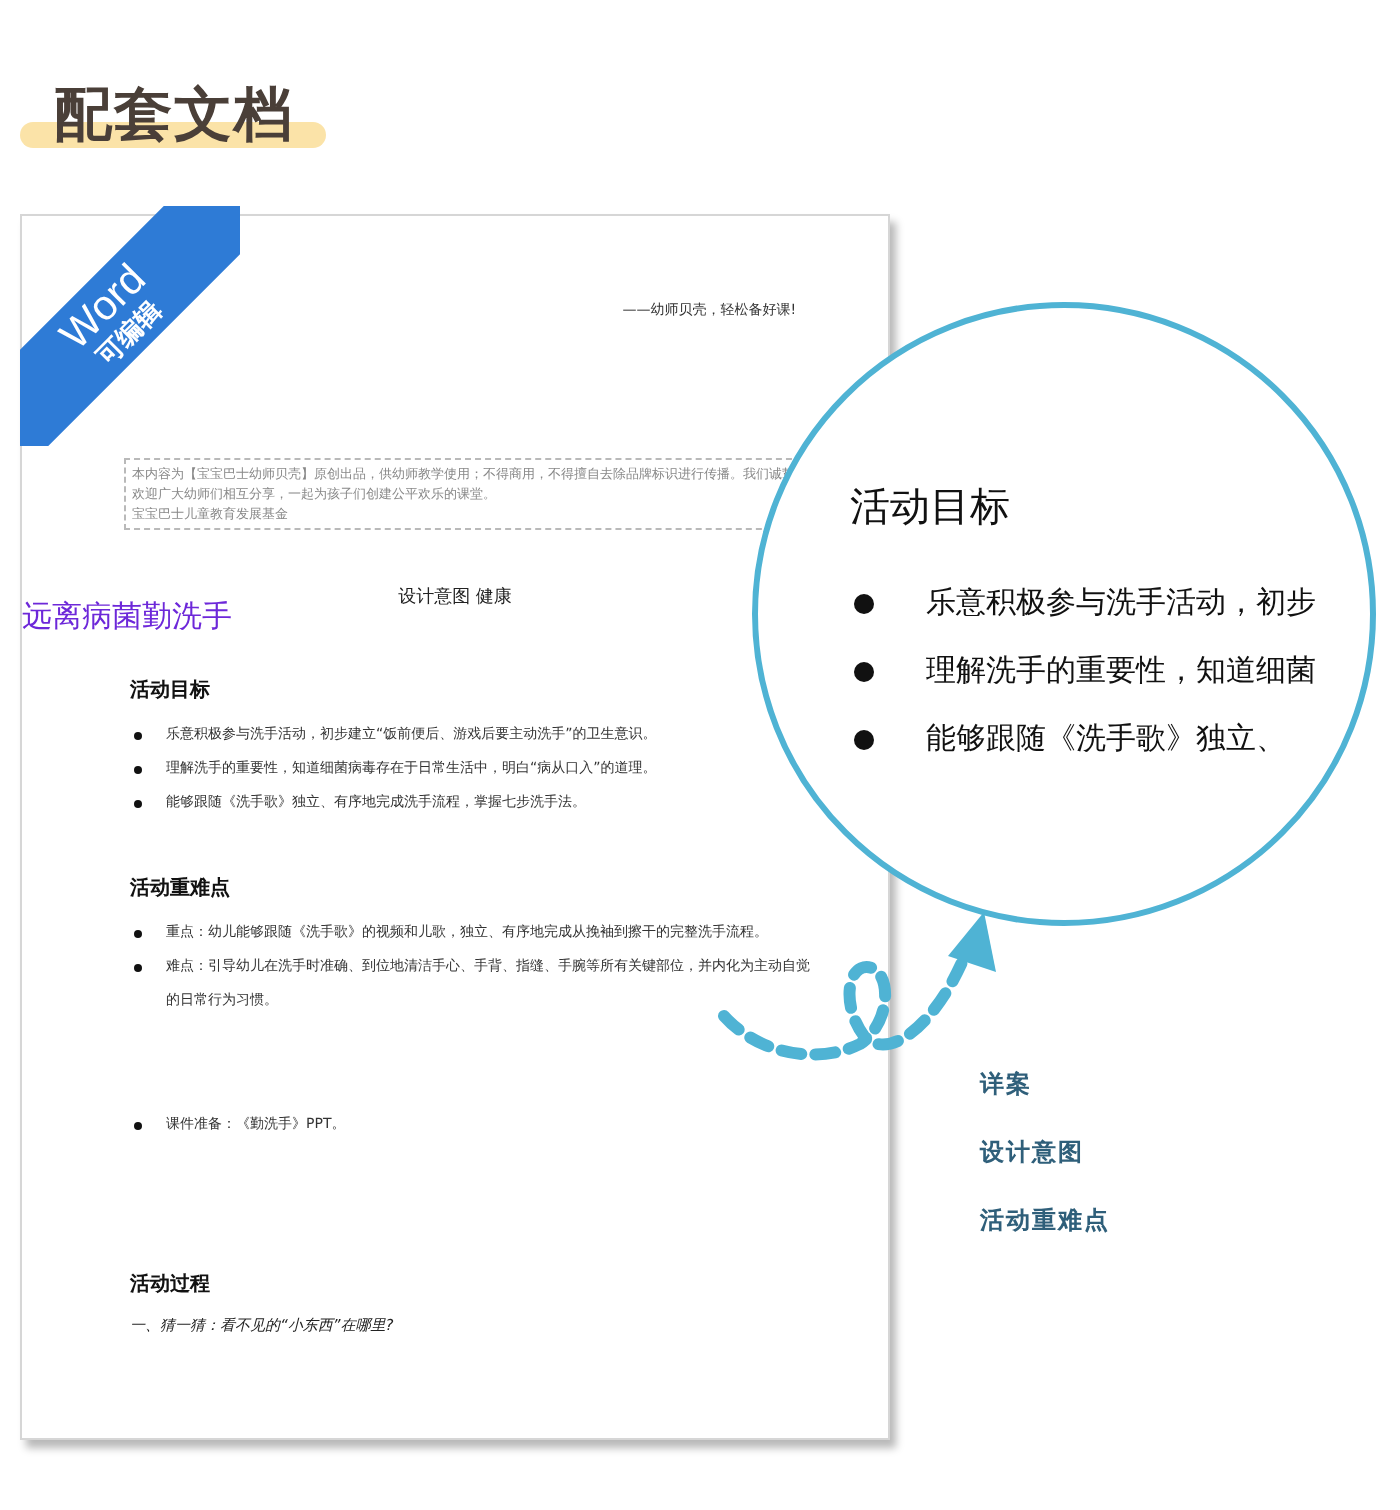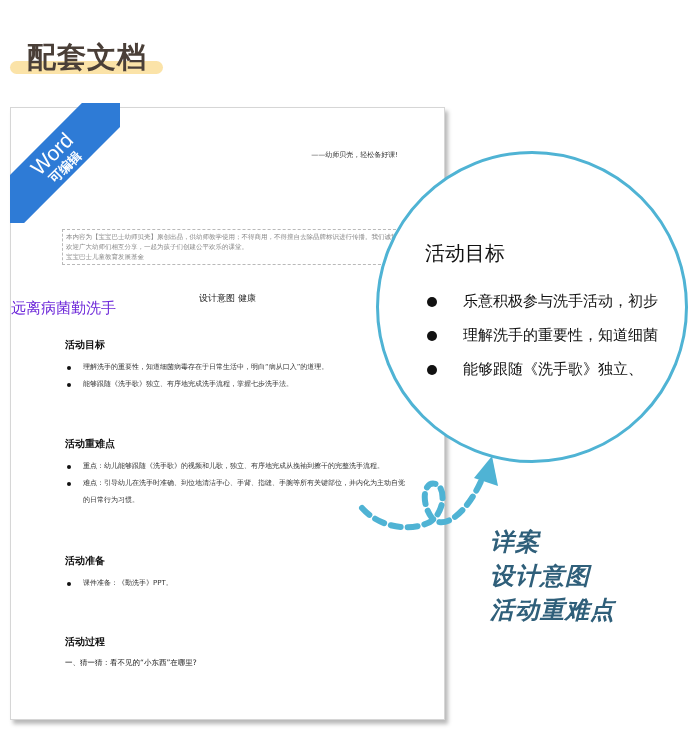--- a/index.html
+++ b/index.html
@@ -52,69 +52,69 @@
     position:absolute; left:0; width:100%; top:184px; text-align:center;
     font-size:9px; color:#222;
   }
   .sec { position:absolute; left:54px; width:340px; }
   .sec-h { font-size:10px; font-weight:bold; color:#111; margin:0 0 7px 0; }
   .li { position:relative; padding-left:18px; font-size:7px; color:#333; line-height:17px; }
   .li::before {
     content:""; position:absolute; left:2px; top:7px; width:4px; height:4px;
     background:#111; border-radius:50%;
   }
-  .plain { font-size:7.5px; color:#222; line-height:14px; }
+  .plain { font-size:7.5px; color:#222; line-height:14px;font-style:italic; }
 
   .zoom-circle {
     position:absolute; left:376px; top:151px; width:306px; height:306px;
     border:3px solid #4fb3d4; border-radius:50%; background:#fff;
     overflow:hidden; z-index:4;
   }
   .zc-inner { position:absolute; left:46px; top:86px; width:400px; }
   .zc-h { font-size:20px; color:#111; margin-bottom:17px; }
   .zc-li { position:relative; padding-left:38px; font-size:15px; color:#111; line-height:34px; white-space:nowrap; }
   .zc-li::before {
     content:""; position:absolute; left:2px; top:13px; width:10px; height:10px;
     background:#111; border-radius:50%;
   }
   .arrow { position:absolute; left:350px; top:440px; width:160px; height:110px; z-index:5; }
   .feature-list {
     position:absolute; left:490px; top:525px; z-index:5;
-    font-size:24px; font-weight:bold; color:#2f5f7a; line-height:34px; letter-spacing:1px;font-style:italic;
+    font-size:12px; font-weight:bold; color:#2f5f7a; line-height:34px; letter-spacing:1px;
   }
 </style>
 </head>
 <body>
 
 <div class="header-underline"></div>
 <div class="header-title">配套文档</div>
 
 <div class="page">
   <div class="motto">——幼师贝壳，轻松备好课!</div>
   <div class="notice">
     <div>本内容为【宝宝巴士幼师贝壳】原创出品，供幼师教学使用；不得商用，不得擅自去除品牌标识进行传播。我们诚挚欢迎广大幼师们相互分享，一起为孩子们创建公平欢乐的课堂。</div>
     <div class="sign">宝宝巴士儿童教育发展基金</div>
   </div>
   <div class="doc-title">远离病菌勤洗手</div>
   <div class="doc-sub">设计意图  健康</div>
 
   <div class="sec" style="top:230px;">
     <div class="sec-h">活动目标</div>
+    <div class="li">乐意积极参与洗手活动，初步建立“饭前便后、游戏后要主动洗手”的卫生意识。</div>
     <div class="li">理解洗手的重要性，知道细菌病毒存在于日常生活中，明白“病从口入”的道理。</div>
     <div class="li">能够跟随《洗手歌》独立、有序地完成洗手流程，掌握七步洗手法。</div>
   </div>
 
   <div class="sec" style="top:329px;">
     <div class="sec-h">活动重难点</div>
     <div class="li">重点：幼儿能够跟随《洗手歌》的视频和儿歌，独立、有序地完成从挽袖到擦干的完整洗手流程。</div>
     <div class="li">难点：引导幼儿在洗手时准确、到位地清洁手心、手背、指缝、手腕等所有关键部位，并内化为主动自觉的日常行为习惯。</div>
   </div>
 
   <div class="sec" style="top:446px;">
-    <div class="sec-h">活动准备</div>
     <div class="li">课件准备：《勤洗手》PPT。</div>
   </div>
 
   <div class="sec" style="top:527px;">
     <div class="sec-h">活动过程</div>
     <div class="plain">一、猜一猜：看不见的“小东西”在哪里?</div>
   </div>
 </div>
 
 <div class="ribbon-wrap">

